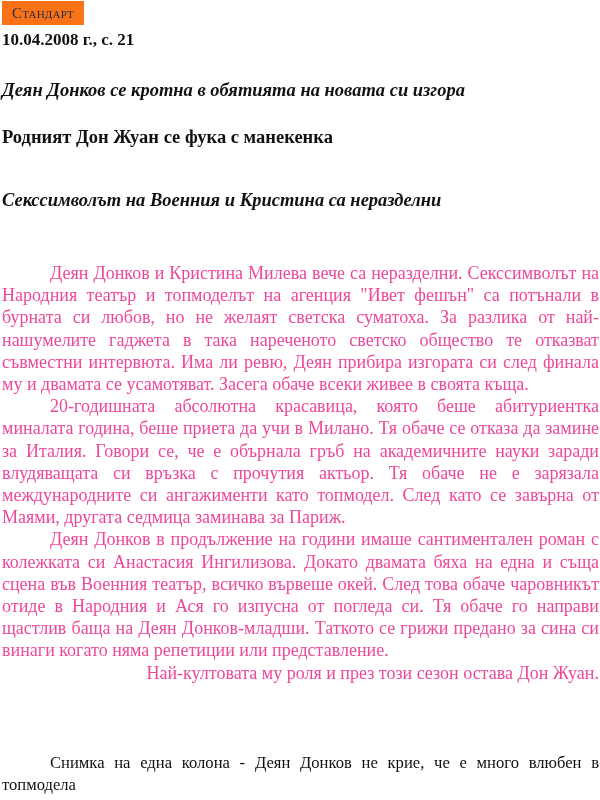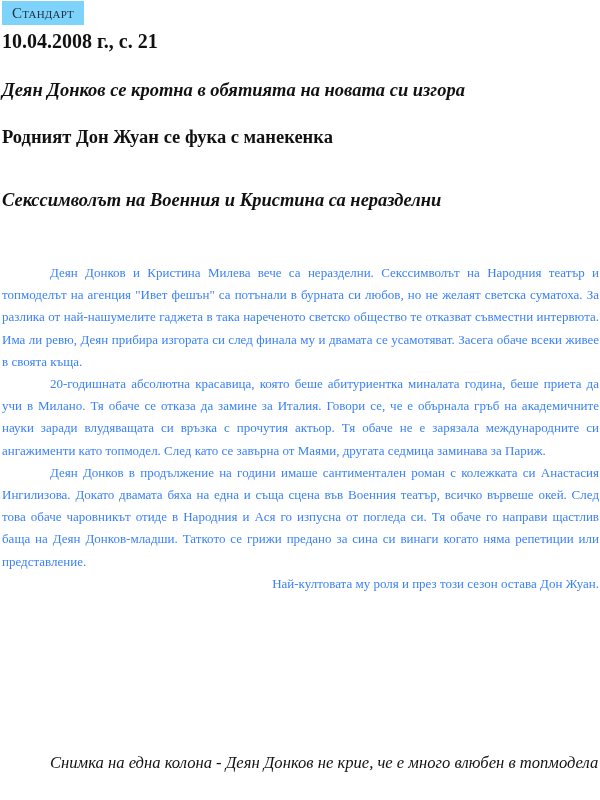--- a/index.html
+++ b/index.html
@@ -14,37 +14,37 @@
       position: relative;
       font-family: "Liberation Serif", "DejaVu Serif", serif;
       color: #111111;
     }
     .logo {
       position: absolute;
       left: 2px;
       top: 1px;
       width: 82px;
       height: 24px;
-      background: #7dd3fc;
+      background: #f97316;
       display: flex;
       align-items: center;
       justify-content: center;
     }
     .logo span {
       font-family: "Liberation Serif", serif;
       font-size: 15px;
       color: #1f2e3e;
       font-variant: small-caps;
       letter-spacing: 0.2px;
     }
     .dateline {
       position: absolute;
       left: 2px;
       top: 30px;
-      font-size: 20px;
+      font-size: 17px;
       font-weight: bold;
       color: #111;
     }
     .headline {
       position: absolute;
       left: 2px;
       font-size: 18.5px;
       font-weight: bold;
       color: #111;
       white-space: nowrap;
@@ -52,39 +52,38 @@
     .headline.italic { font-style: italic; text-align: right; }
     .h1 { top: 80px; }
     .h2 { top: 127px; }
     .h3 { top: 190px; }
 
     .body-text {
       position: absolute;
       left: 2px;
       top: 262px;
       width: 597px;
-      font-size: 13px;
+      font-size: 18px;
       line-height: 22.2px;
-      color: #3b82f6;
+      color: #ec4899;
     }
     .body-text p {
       margin: 0;
       text-align: justify;
       text-indent: 48px;
     }
     .body-text p.no-justify { text-align: right; }
     .body-text p.last-indent { text-indent: 52px; }
     .caption {
       position: absolute;
       left: 2px;
       top: 752px;
       width: 597px;
       font-size: 16.6px;
       line-height: 22.2px;
-      font-style: italic;
       text-align: justify;
       text-indent: 48px;
       color: #111;
     }
   </style>
 </head>
 <body>
 
 <div class="logo">
   <span>Стандарт</span>

